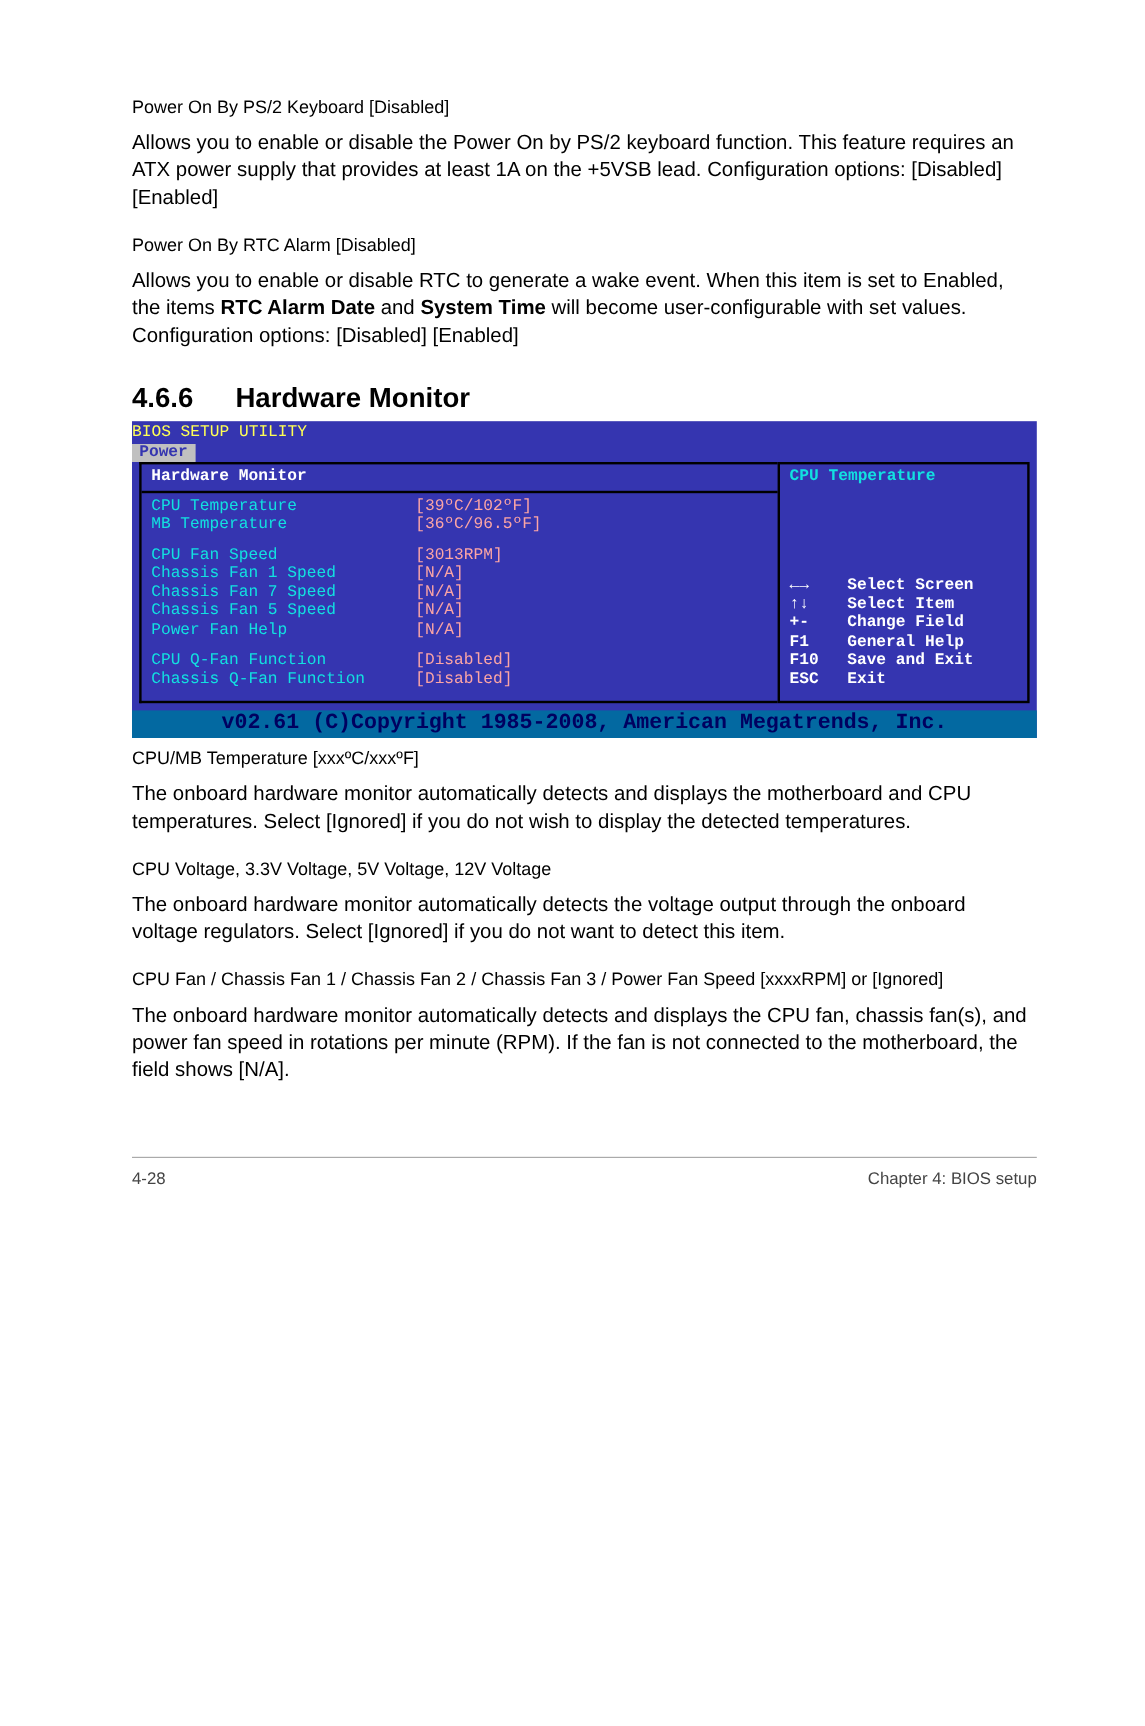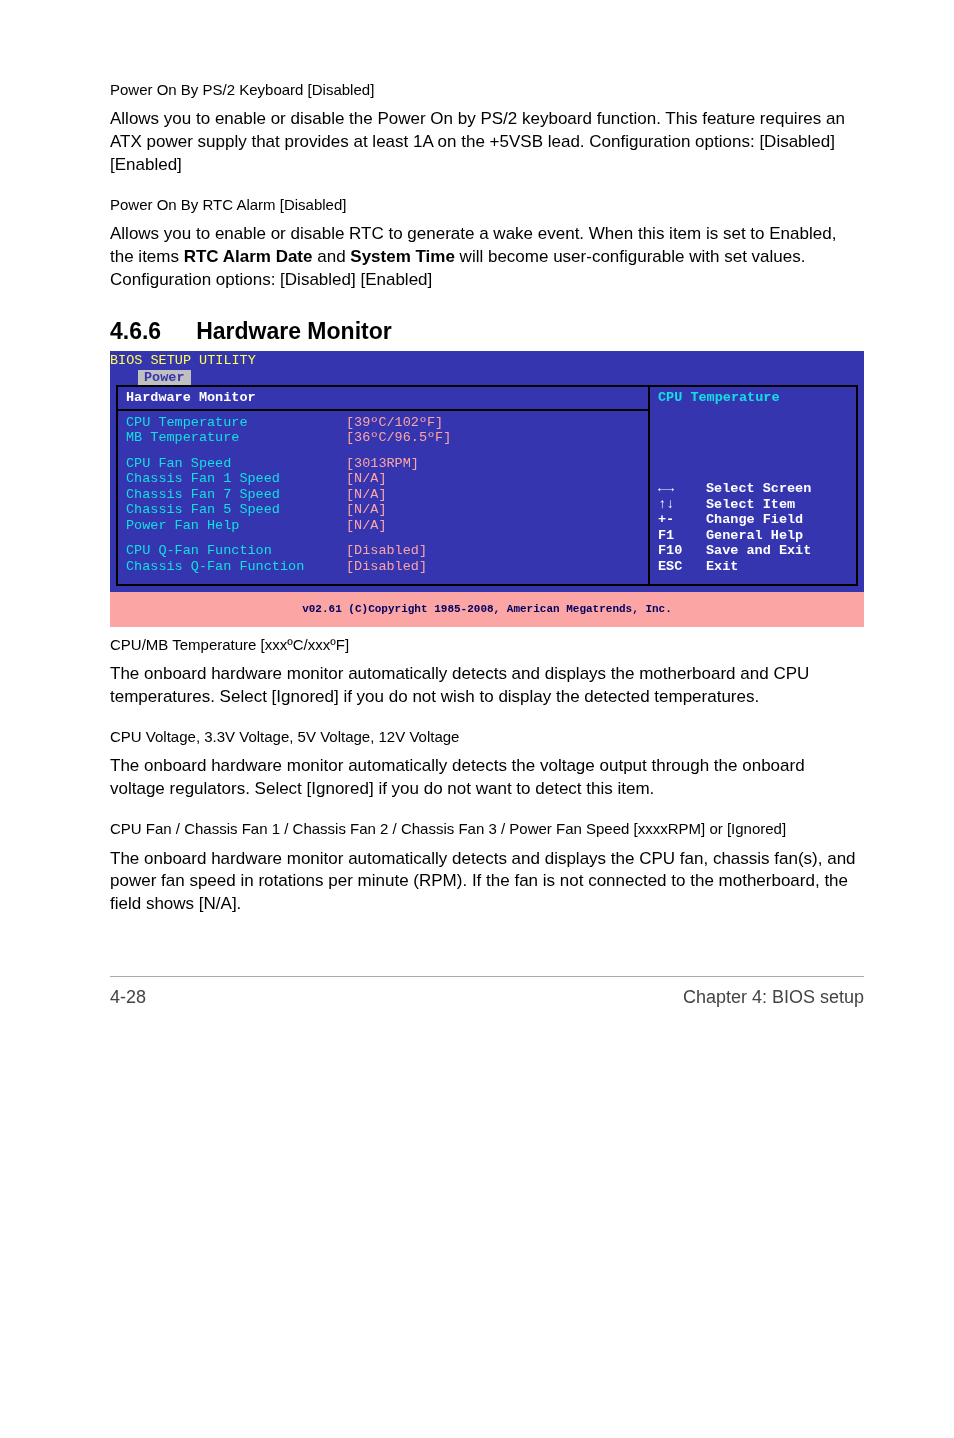--- a/index.html
+++ b/index.html
@@ -55,21 +55,20 @@
   .bios-header-line1 {
     padding-top: 2px;
   }
   .bios-tab {
     display: inline-block;
     background: #c0c0c0;
     color: #3535b0;
     padding: 0 6px;
     font-weight: bold;
     margin-top: 1px;
-    margin-left: 28px;
   }
   .bios-body {
     display: flex;
     padding: 0 6px 6px 6px;
   }
   .bios-left {
     flex: 1;
     border: 2px solid #000;
     border-right: none;
     padding: 3px 8px 10px 8px;
@@ -92,32 +91,32 @@
   .bios-row { display: flex; }
   .bios-label { flex: 0 0 220px; white-space: pre; }
   .bios-val { color: #fca5a5; }
   .bios-cyan { color: #12e0e0; }
   .bios-help-top { color: #12e0e0; font-weight: bold; flex: 0 0 auto; }
   .bios-help-gap { flex: 1; }
   .bios-nav { color: #fff; font-weight: bold; }
   .bios-nav-row { display: flex; }
   .bios-nav-key { width: 48px; }
   .bios-footer {
-    background: #fca5a5;
+    background: #0369a1;
     color: #000060;
     text-align: center;
     font-weight: bold;
-    padding: 11px 0;
-    font-size: 11px;
+    padding: 1px 0;
+    font-size: 18px;
   }
   .bios-group { margin-bottom: 10px; }
   .footer {
     display: flex;
     justify-content: space-between;
-    font-size: 18px;
+    font-size: 14px;
     color: #444;
     border-top: 1px solid #aaa;
     padding-top: 8px;
     margin-top: 60px;
   }
 </style>
 </head>
 <body>
 
 <div class="h3">Power On By PS/2 Keyboard [Disabled]</div>

